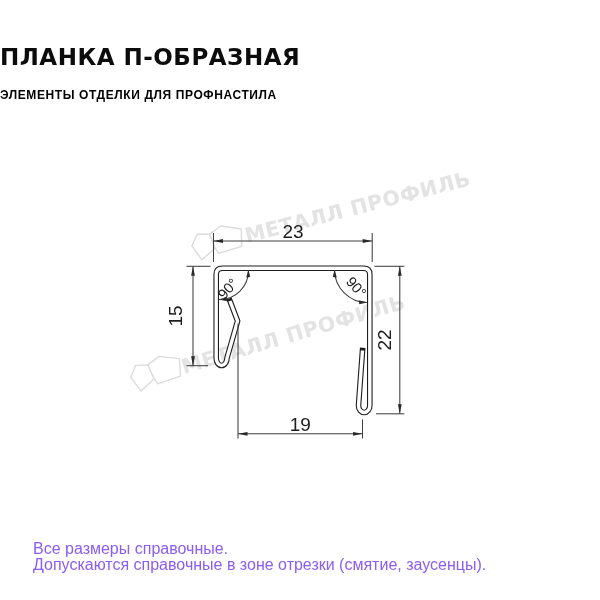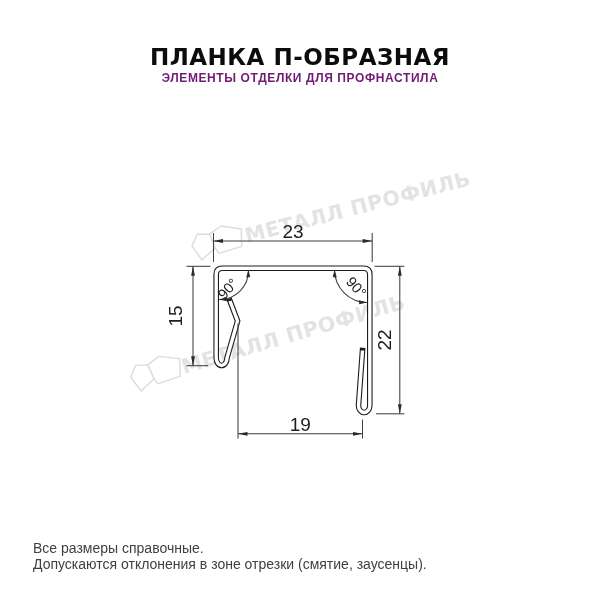--- a/index.html
+++ b/index.html
@@ -1,25 +1,25 @@
 <!DOCTYPE html>
 <html><head>
 <meta charset="utf-8">
 <style>
   html,body{margin:0;padding:0;background:#fff;}
   .page{position:relative;width:600px;height:600px;background:#fff;overflow:hidden;
         font-family:"Liberation Sans",sans-serif;}
-  .header{position:absolute;top:44px;left:0;width:600px;text-align:center;}
+  .header{position:absolute;top:44px;left:0;width:600px;}
   .title{font-family:"DejaVu Sans",sans-serif;font-weight:bold;color:#0c0c0c;
          font-size:23px;line-height:27px;letter-spacing:0.5px;margin:0;}
-  .subtitle{font-family:"Liberation Sans",sans-serif;font-weight:bold;color:#701a75;
-            font-size:12px;letter-spacing:0.6px;margin-top:0;}
+  .subtitle{font-family:"Liberation Sans",sans-serif;font-weight:bold;color:#000000;
+            font-size:12px;letter-spacing:0.6px;margin-top:17px;}
   .drawing-svg{position:absolute;left:0;top:0;width:600px;height:600px;}
-  .footer{position:absolute;left:33px;top:541px;color:#404040;
-          font-size:14px;line-height:15.5px;}
+  .footer{position:absolute;left:33px;top:541px;color:#8b5cf6;
+          font-size:16px;line-height:15.5px;}
   .wm-text{font-family:"DejaVu Sans",sans-serif;font-weight:bold;font-size:20.5px;
            letter-spacing:0.5px;fill:#e3e3e3;}
   .dim-text{font-family:"Liberation Sans",sans-serif;font-size:19px;fill:#1d1d1d;}
   .ang-text{font-family:"Liberation Sans",sans-serif;font-size:14.5px;fill:#1d1d1d;}
   .thin{stroke:#3f3f3f;stroke-width:1.05;fill:none;}
   .arrow{fill:#2a2a2a;stroke:none;}
   .metal-outline{stroke:#1d1d1d;stroke-width:5.6;fill:none;
                  stroke-linejoin:round;stroke-linecap:square;}
   .metal-core{stroke:#ffffff;stroke-width:3.4;fill:none;
               stroke-linejoin:round;stroke-linecap:butt;}
@@ -108,16 +108,16 @@
     <g>
       <path class="thin" d="M334.5,270 A33,33 0 0 0 367,302.5"></path>
       <polygon class="arrow" points="334.5,269.8 336.8,277.6 332.8,277.1"></polygon>
       <polygon class="arrow" points="367,302.5 359,300.3 359.2,304.3"></polygon>
       <text class="ang-text" text-anchor="middle" transform="translate(352.5,290.5) rotate(48)">90°</text>
     </g>
   </svg>
 
   <div class="footer">
     <div>Все размеры справочные.</div>
-    <div>Допускаются отклонения в зоне отрезки (смятие, заусенцы).</div>
+    <div>Допускаются справочные в зоне отрезки (смятие, заусенцы).</div>
   </div>
 
 </div>
 
 </body></html>

